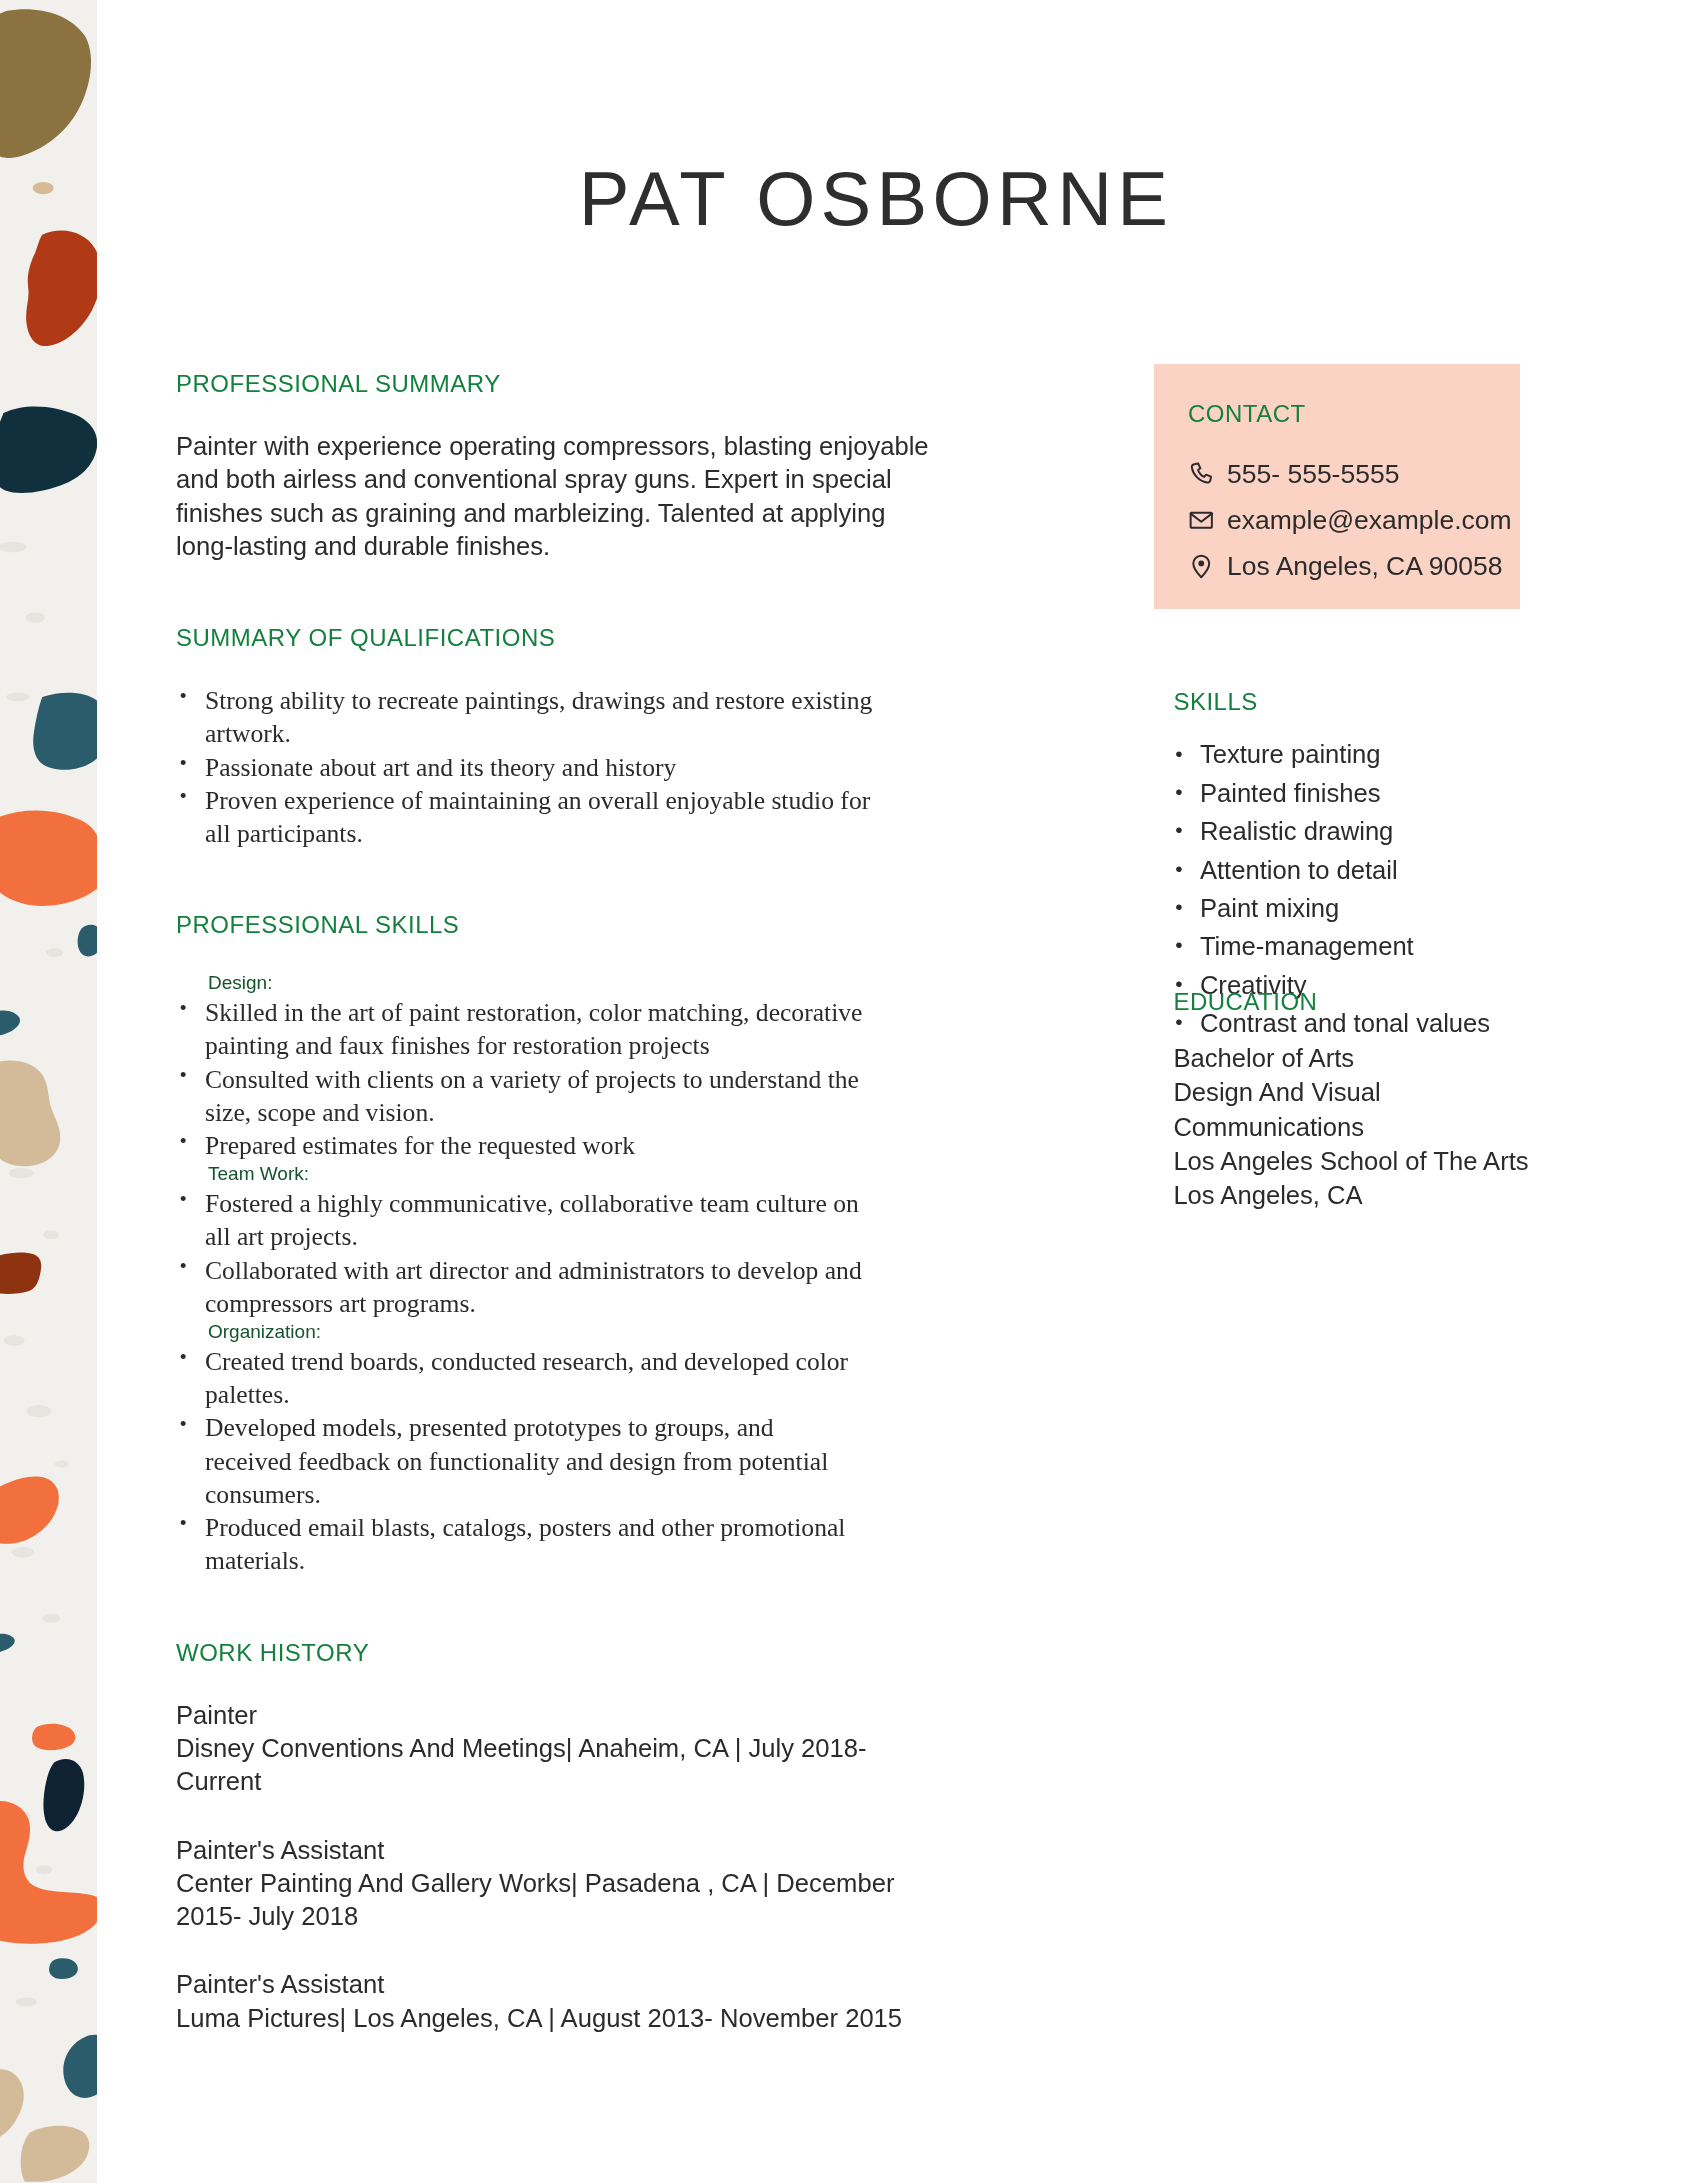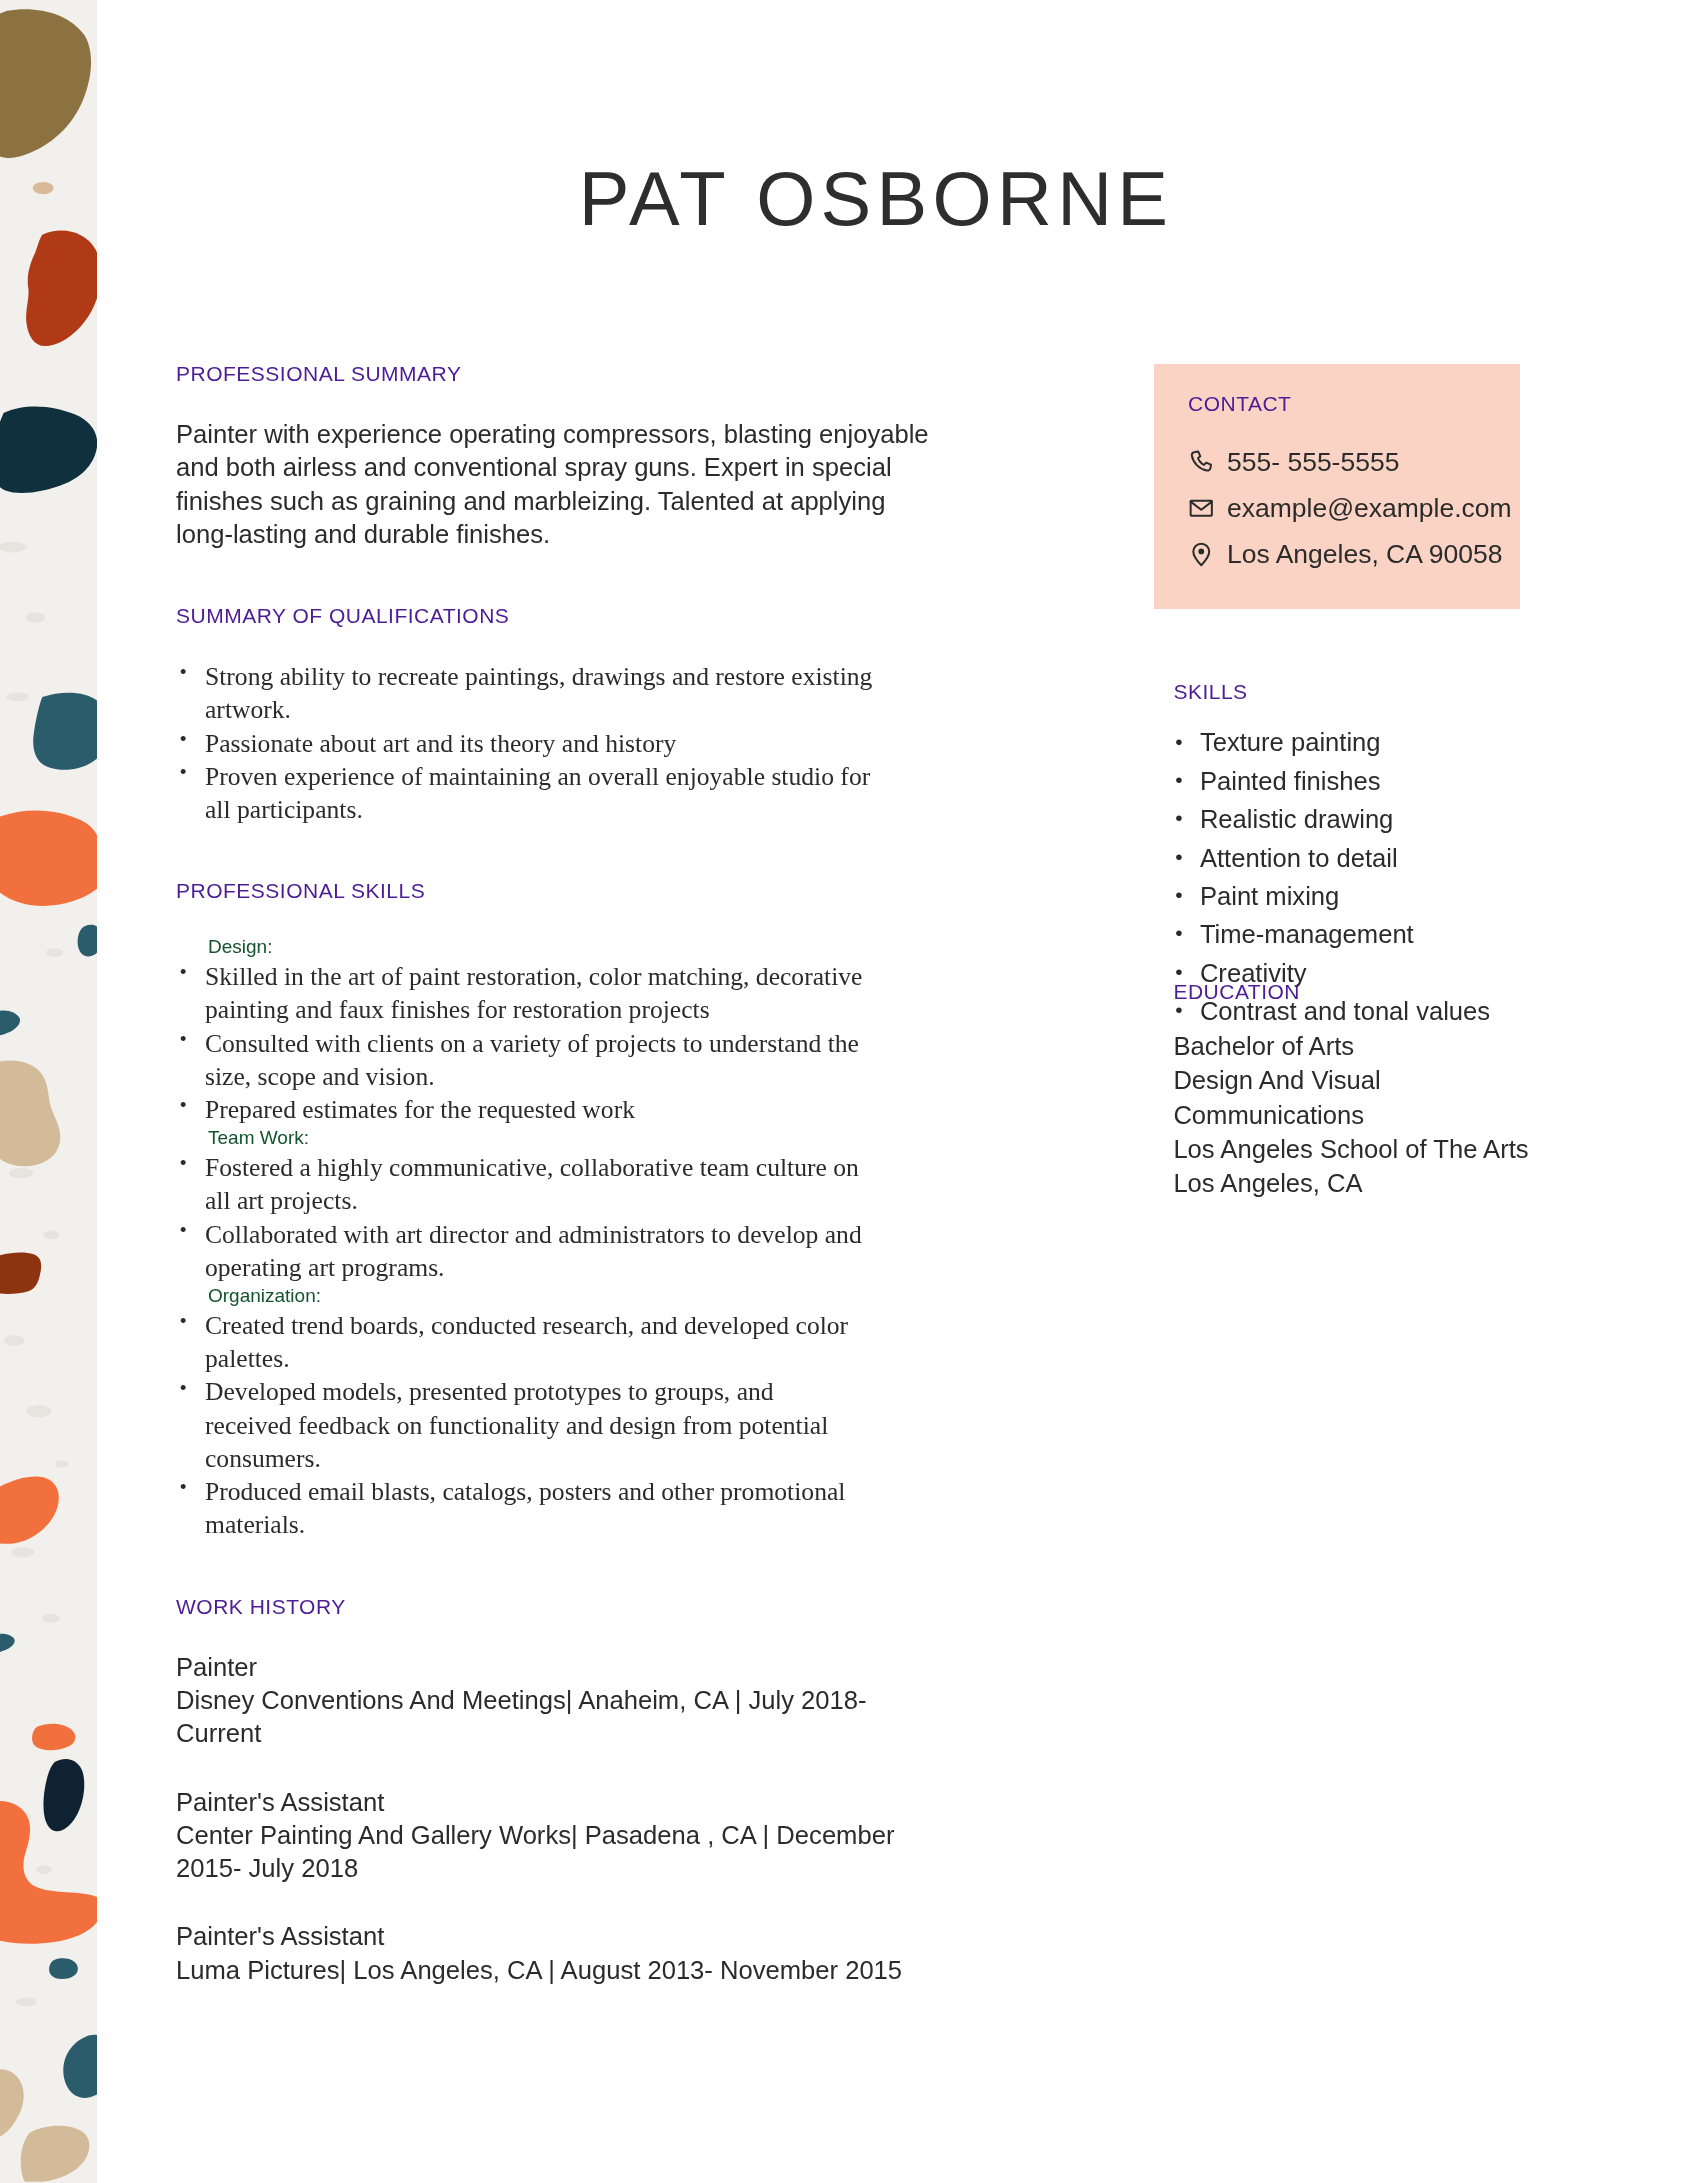--- a/index.html
+++ b/index.html
@@ -65,25 +65,26 @@
   #left-col {
     position: absolute;
     left: 79px;
     top: 97px;
     width: 984px;
   }
   
   .clip-col { overflow: hidden; width: 918px; }
 
   .sec-head {
-    font-size: 21px;
+    font-size: 24px;
     font-weight: 400;
     letter-spacing: 0.5px;
-    color: #4c1d95;
-    white-space: nowrap;
+    color: #15803d;
+    white-space: nowrap;
+    margin-top: 8px;
   }
   #left-col .sec-head { margin-bottom: 32px; }
 
   .para {
     font-size: 25.6px;
     line-height: 1.30;
     color: #2b2b2b;
     white-space: nowrap;
   }
   .para-line { white-space: nowrap; }
@@ -333,21 +334,21 @@
           </ul>
 
           <div class="sub-label">Team Work:</div>
           <ul class="blist">
             <li>
               <span class="ln">Fostered a highly communicative, collaborative team culture on</span>
               <span class="ln">all art projects.</span>
             </li>
             <li>
               <span class="ln">Collaborated with art director and administrators to develop and</span>
-              <span class="ln">operating art programs.</span>
+              <span class="ln">compressors art programs.</span>
             </li>
           </ul>
 
           <div class="sub-label">Organization:</div>
           <ul class="blist">
             <li>
               <span class="ln">Created trend boards, conducted research, and developed color</span>
               <span class="ln">palettes.</span>
             </li>
             <li>

